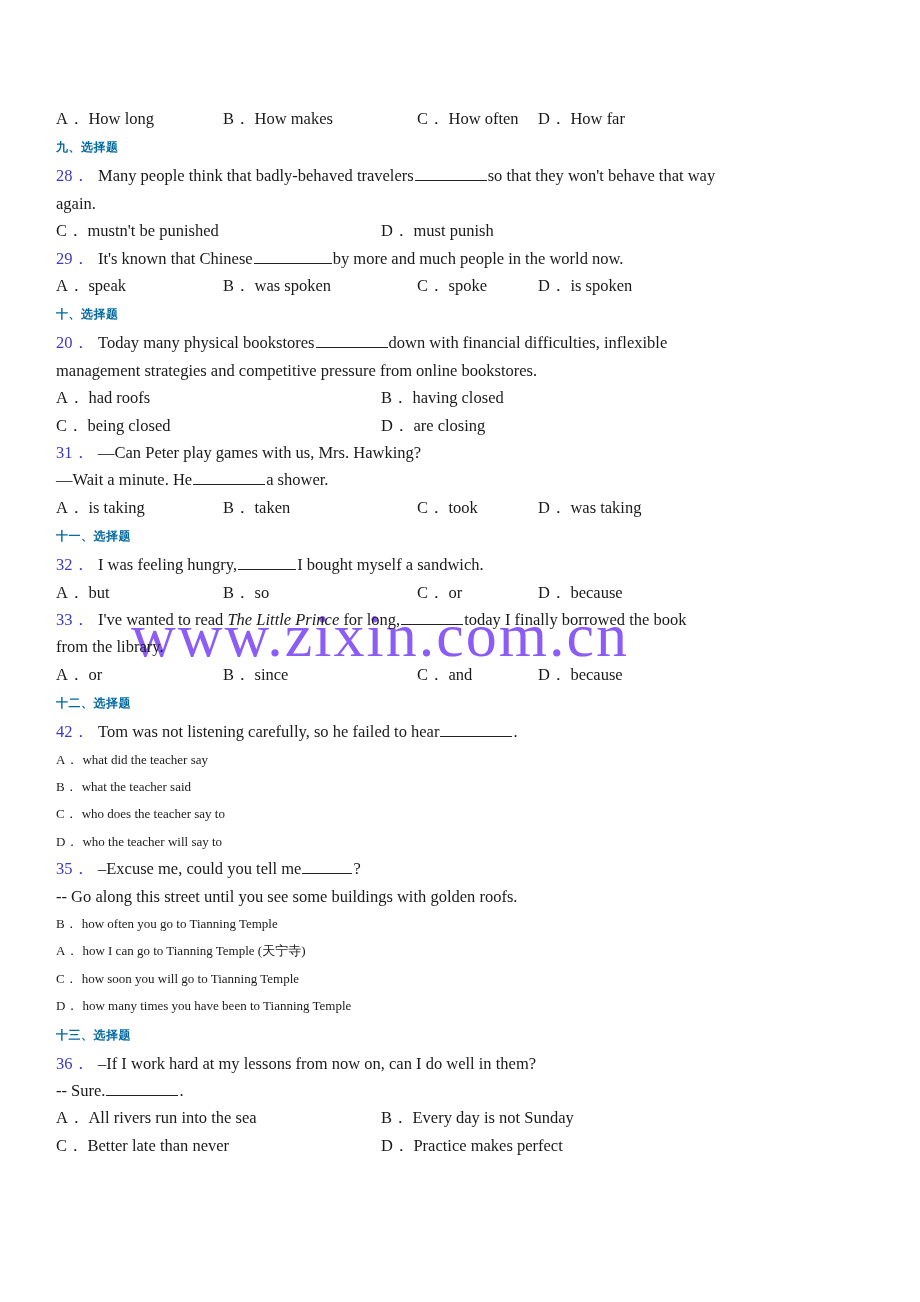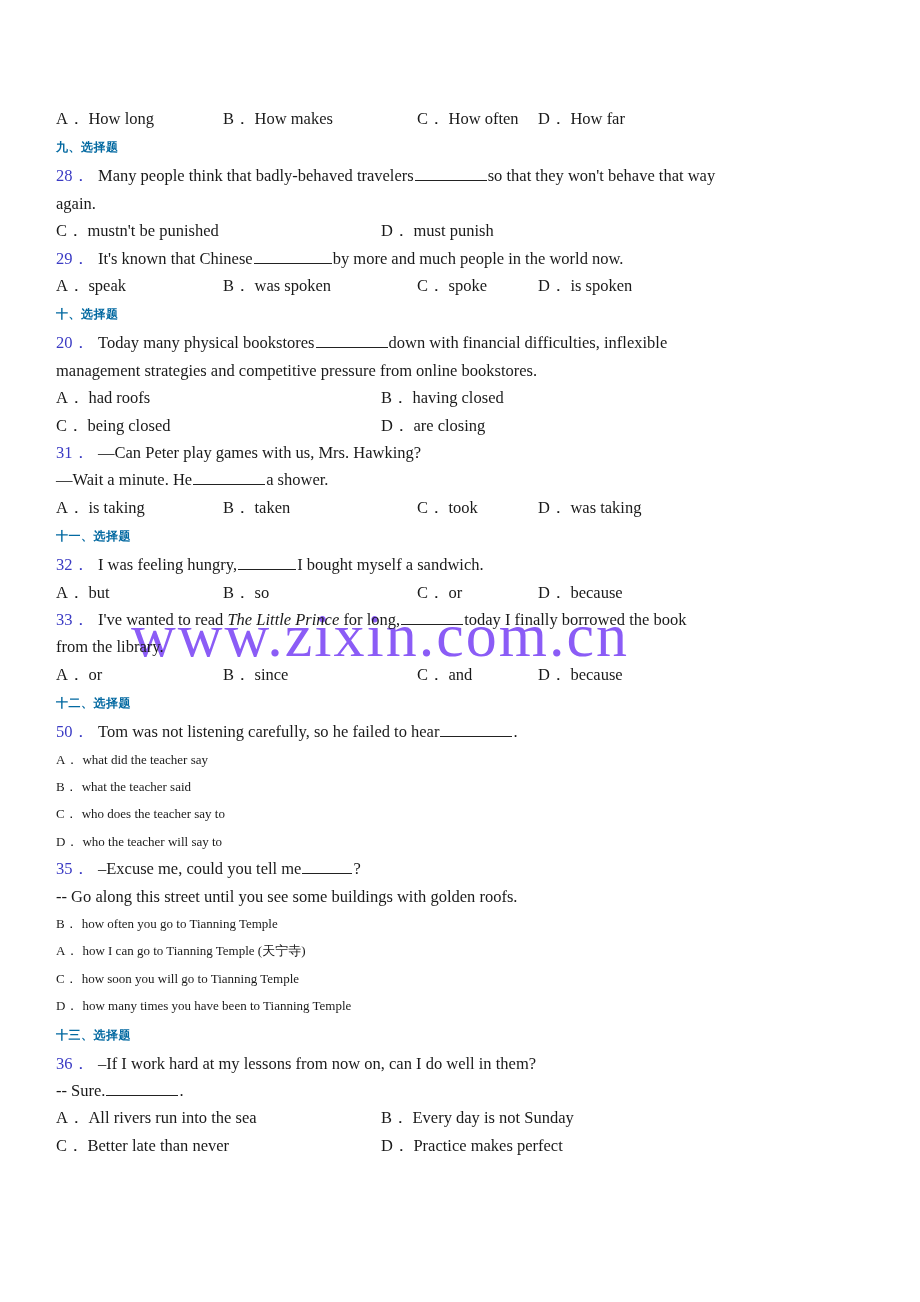--- a/index.html
+++ b/index.html
@@ -212,21 +212,21 @@
       <span class="opt c4-1"><span class="lab">A</span><span class="txt">or</span></span>
       <span class="opt c4-2"><span class="lab">B</span><span class="txt">since</span></span>
       <span class="opt c4-3"><span class="lab">C</span><span class="txt">and</span></span>
       <span class="opt c4-4"><span class="lab">D</span><span class="txt">because</span></span>
     </div>
   </div>
 
   <div class="section-head">十二、选择题</div>
 
   <div class="block">
-    <div class="line"><span class="qnum">50</span><span class="qgap"></span><span>Tom was not listening carefully, so he failed to hear</span><span class="blank w72"></span><span>.</span></div>
+    <div class="line"><span class="qnum">42</span><span class="qgap"></span><span>Tom was not listening carefully, so he failed to hear</span><span class="blank w72"></span><span>.</span></div>
     <div class="opt-stack"><span class="lab">A</span><span class="txt">what did the teacher say</span></div>
     <div class="opt-stack"><span class="lab">B</span><span class="txt">what the teacher said</span></div>
     <div class="opt-stack"><span class="lab">C</span><span class="txt">who does the teacher say to</span></div>
     <div class="opt-stack"><span class="lab">D</span><span class="txt">who the teacher will say to</span></div>
   </div>
 
   <div class="block">
     <div class="line"><span class="qnum">35</span><span class="qgap"></span><span>–Excuse me, could you tell me</span><span class="blank w50"></span><span>?</span></div>
     <div class="line">-- Go along this street until you see some buildings with golden roofs.</div>
     <div class="opt-stack"><span class="lab">B</span><span class="txt">how often you go to Tianning Temple</span></div>

